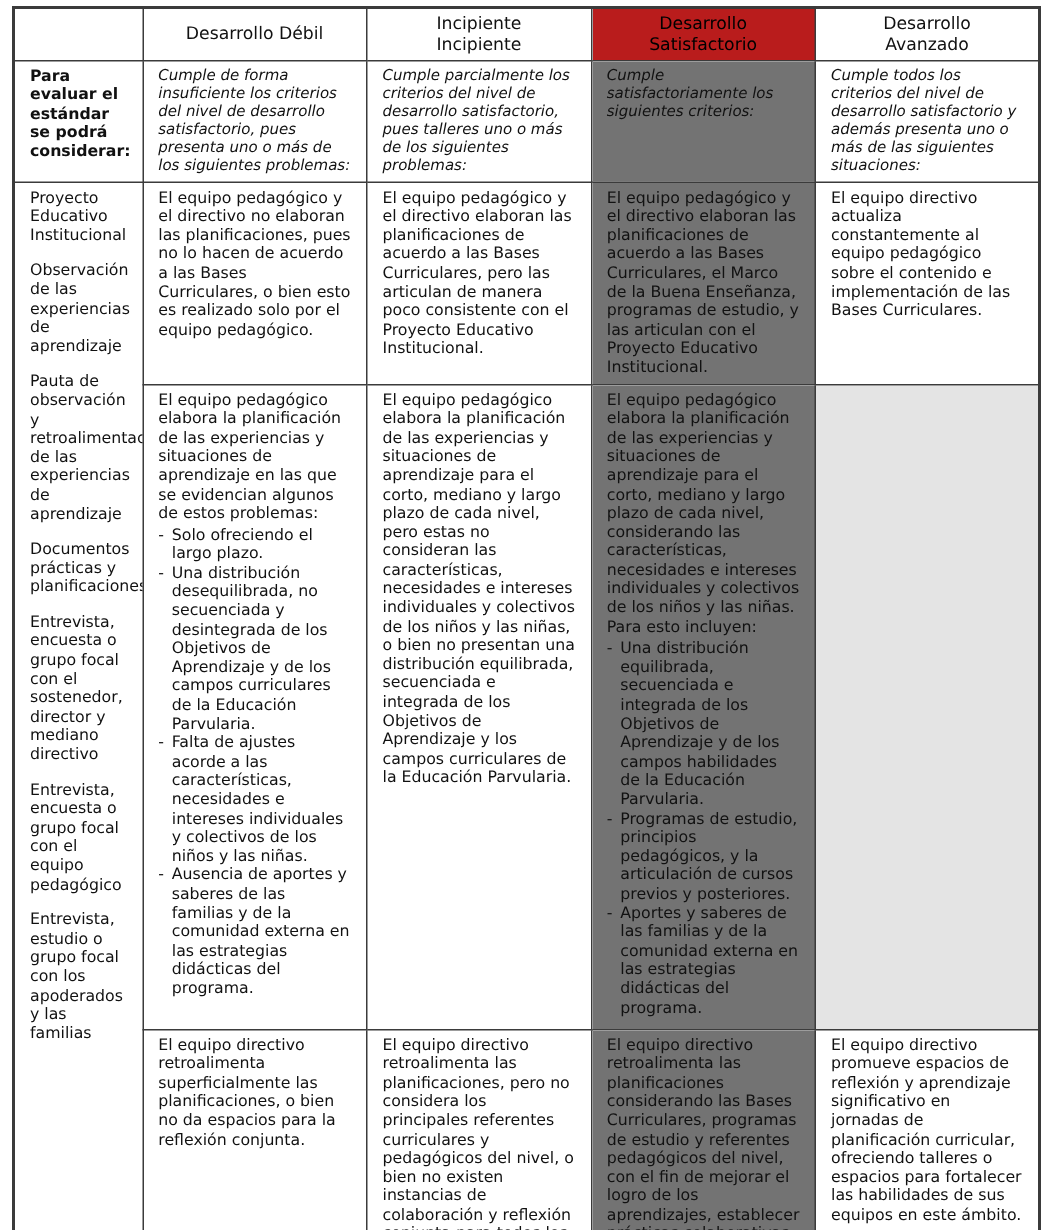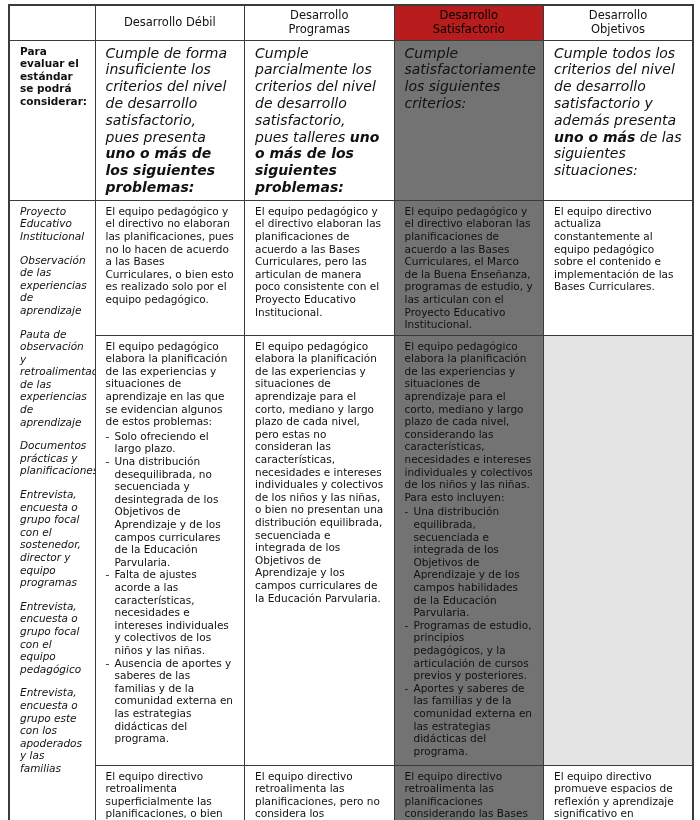--- a/index.html
+++ b/index.html
@@ -30,29 +30,29 @@
   tr.hdr-row td { height: 20px; padding: 3px 20px; }
   .hdr {
     text-align: center;
     font-size: 11.5px;
     font-weight: 400;
     vertical-align: middle;
     background: #ffffff;
   }
   .hdr-sat { background: #b91c1c; color: #000; }
   tr.desc-row td { height: 80px; }
-  .desc { font-style: italic; font-size: 14px; background: #ffffff; }
-  .desc .b { font-weight: bold; }
+  .desc { font-style: italic; font-size: 10px; background: #ffffff; }
+  .desc .b { font-weight: normal; }
   .left-title { font-weight: bold; font-size: 10.5px; background: #ffffff; }
   .satcol { background: #737373; }
   .empty-cell { background: #e4e4e4; }
   tr.r1 td { height: 128px; }
   tr.r2 td { height: 430px; }
   tr.r3 td { height: 150px; }
-  .left-list .src { margin-bottom: 11px; font-style: italic; }
+  .left-list .src { margin-bottom: 11px; }
   .cell .para { margin-bottom: 2px; }
   .bullet { display: flex; }
   .bullet .dash { width: 9px; flex: none; }
   .bullet .btxt { flex: 1; }
 </style>
 </head>
 <body>
 
 <div class="page">
   <table class="rubric">
@@ -61,42 +61,42 @@
         <col class="c1">
         <col class="c1">
         <col class="c1">
         <col class="c1">
     </colgroup>
 
     <tbody>
         <tr class="hdr-row">
       <td class="corner"></td>
       <td class="hdr">Desarrollo Débil</td>
-      <td class="hdr">Desarrollo Programas</td>
+      <td class="hdr">Incipiente Incipiente</td>
       <td class="hdr hdr-sat">Desarrollo Satisfactorio</td>
-      <td class="hdr">Desarrollo Objetivos</td>
+      <td class="hdr">Desarrollo Avanzado</td>
     </tr>
 
     <tr class="desc-row">
       <td class="left-title">Para evaluar el estándar se podrá considerar:</td>
       <td class="desc"><span>Cumple de forma insuficiente los criterios del nivel de desarrollo satisfactorio, pues presenta </span><span class="b">uno o más de los siguientes problemas:</span><span></span></td>
       <td class="desc"><span>Cumple parcialmente los criterios del nivel de desarrollo satisfactorio, pues talleres </span><span class="b">uno o más de los siguientes problemas:</span><span></span></td>
       <td class="desc satcol"><span>Cumple satisfactoriamente los siguientes criterios:</span></td>
       <td class="desc"><span>Cumple todos los criterios del nivel de desarrollo satisfactorio y además presenta </span><span class="b">uno o más</span><span> de las siguientes situaciones:</span></td>
     </tr>
 
     <tr class="r1">
       <td class="left-list" rowspan="3">
         <div class="src">Proyecto Educativo Institucional</div>
         <div class="src">Observación de las experiencias de aprendizaje</div>
         <div class="src">Pauta de observación y retroalimentación de las experiencias de aprendizaje</div>
         <div class="src">Documentos prácticas y planificaciones</div>
-        <div class="src">Entrevista, encuesta o grupo focal con el sostenedor, director y equipo programas</div>
+        <div class="src">Entrevista, encuesta o grupo focal con el sostenedor, director y mediano directivo</div>
         <div class="src">Entrevista, encuesta o grupo focal con el equipo pedagógico</div>
-        <div class="src">Entrevista, encuesta o grupo este con los apoderados y las familias</div>
+        <div class="src">Entrevista, estudio o grupo focal con los apoderados y las familias</div>
       </td>
       <td class="cell">El equipo pedagógico y el directivo no elaboran las planificaciones, pues no lo hacen de acuerdo a las Bases Curriculares, o bien esto es realizado solo por el equipo pedagógico.</td>
       <td class="cell">El equipo pedagógico y el directivo elaboran las planificaciones de acuerdo a las Bases Curriculares, pero las articulan de manera poco consistente con el Proyecto Educativo Institucional.</td>
       <td class="cell satcol">El equipo pedagógico y el directivo elaboran las planificaciones de acuerdo a las Bases Curriculares, el Marco de la Buena Enseñanza, programas de estudio, y las articulan con el Proyecto Educativo Institucional.</td>
       <td class="cell">El equipo directivo actualiza constantemente al equipo pedagógico sobre el contenido e implementación de las Bases Curriculares.</td>
     </tr>
 
     <tr class="r2">
       <td class="cell">
         <div class="para">El equipo pedagógico elabora la planificación de las experiencias y situaciones de aprendizaje en las que se evidencian algunos de estos problemas:</div>

